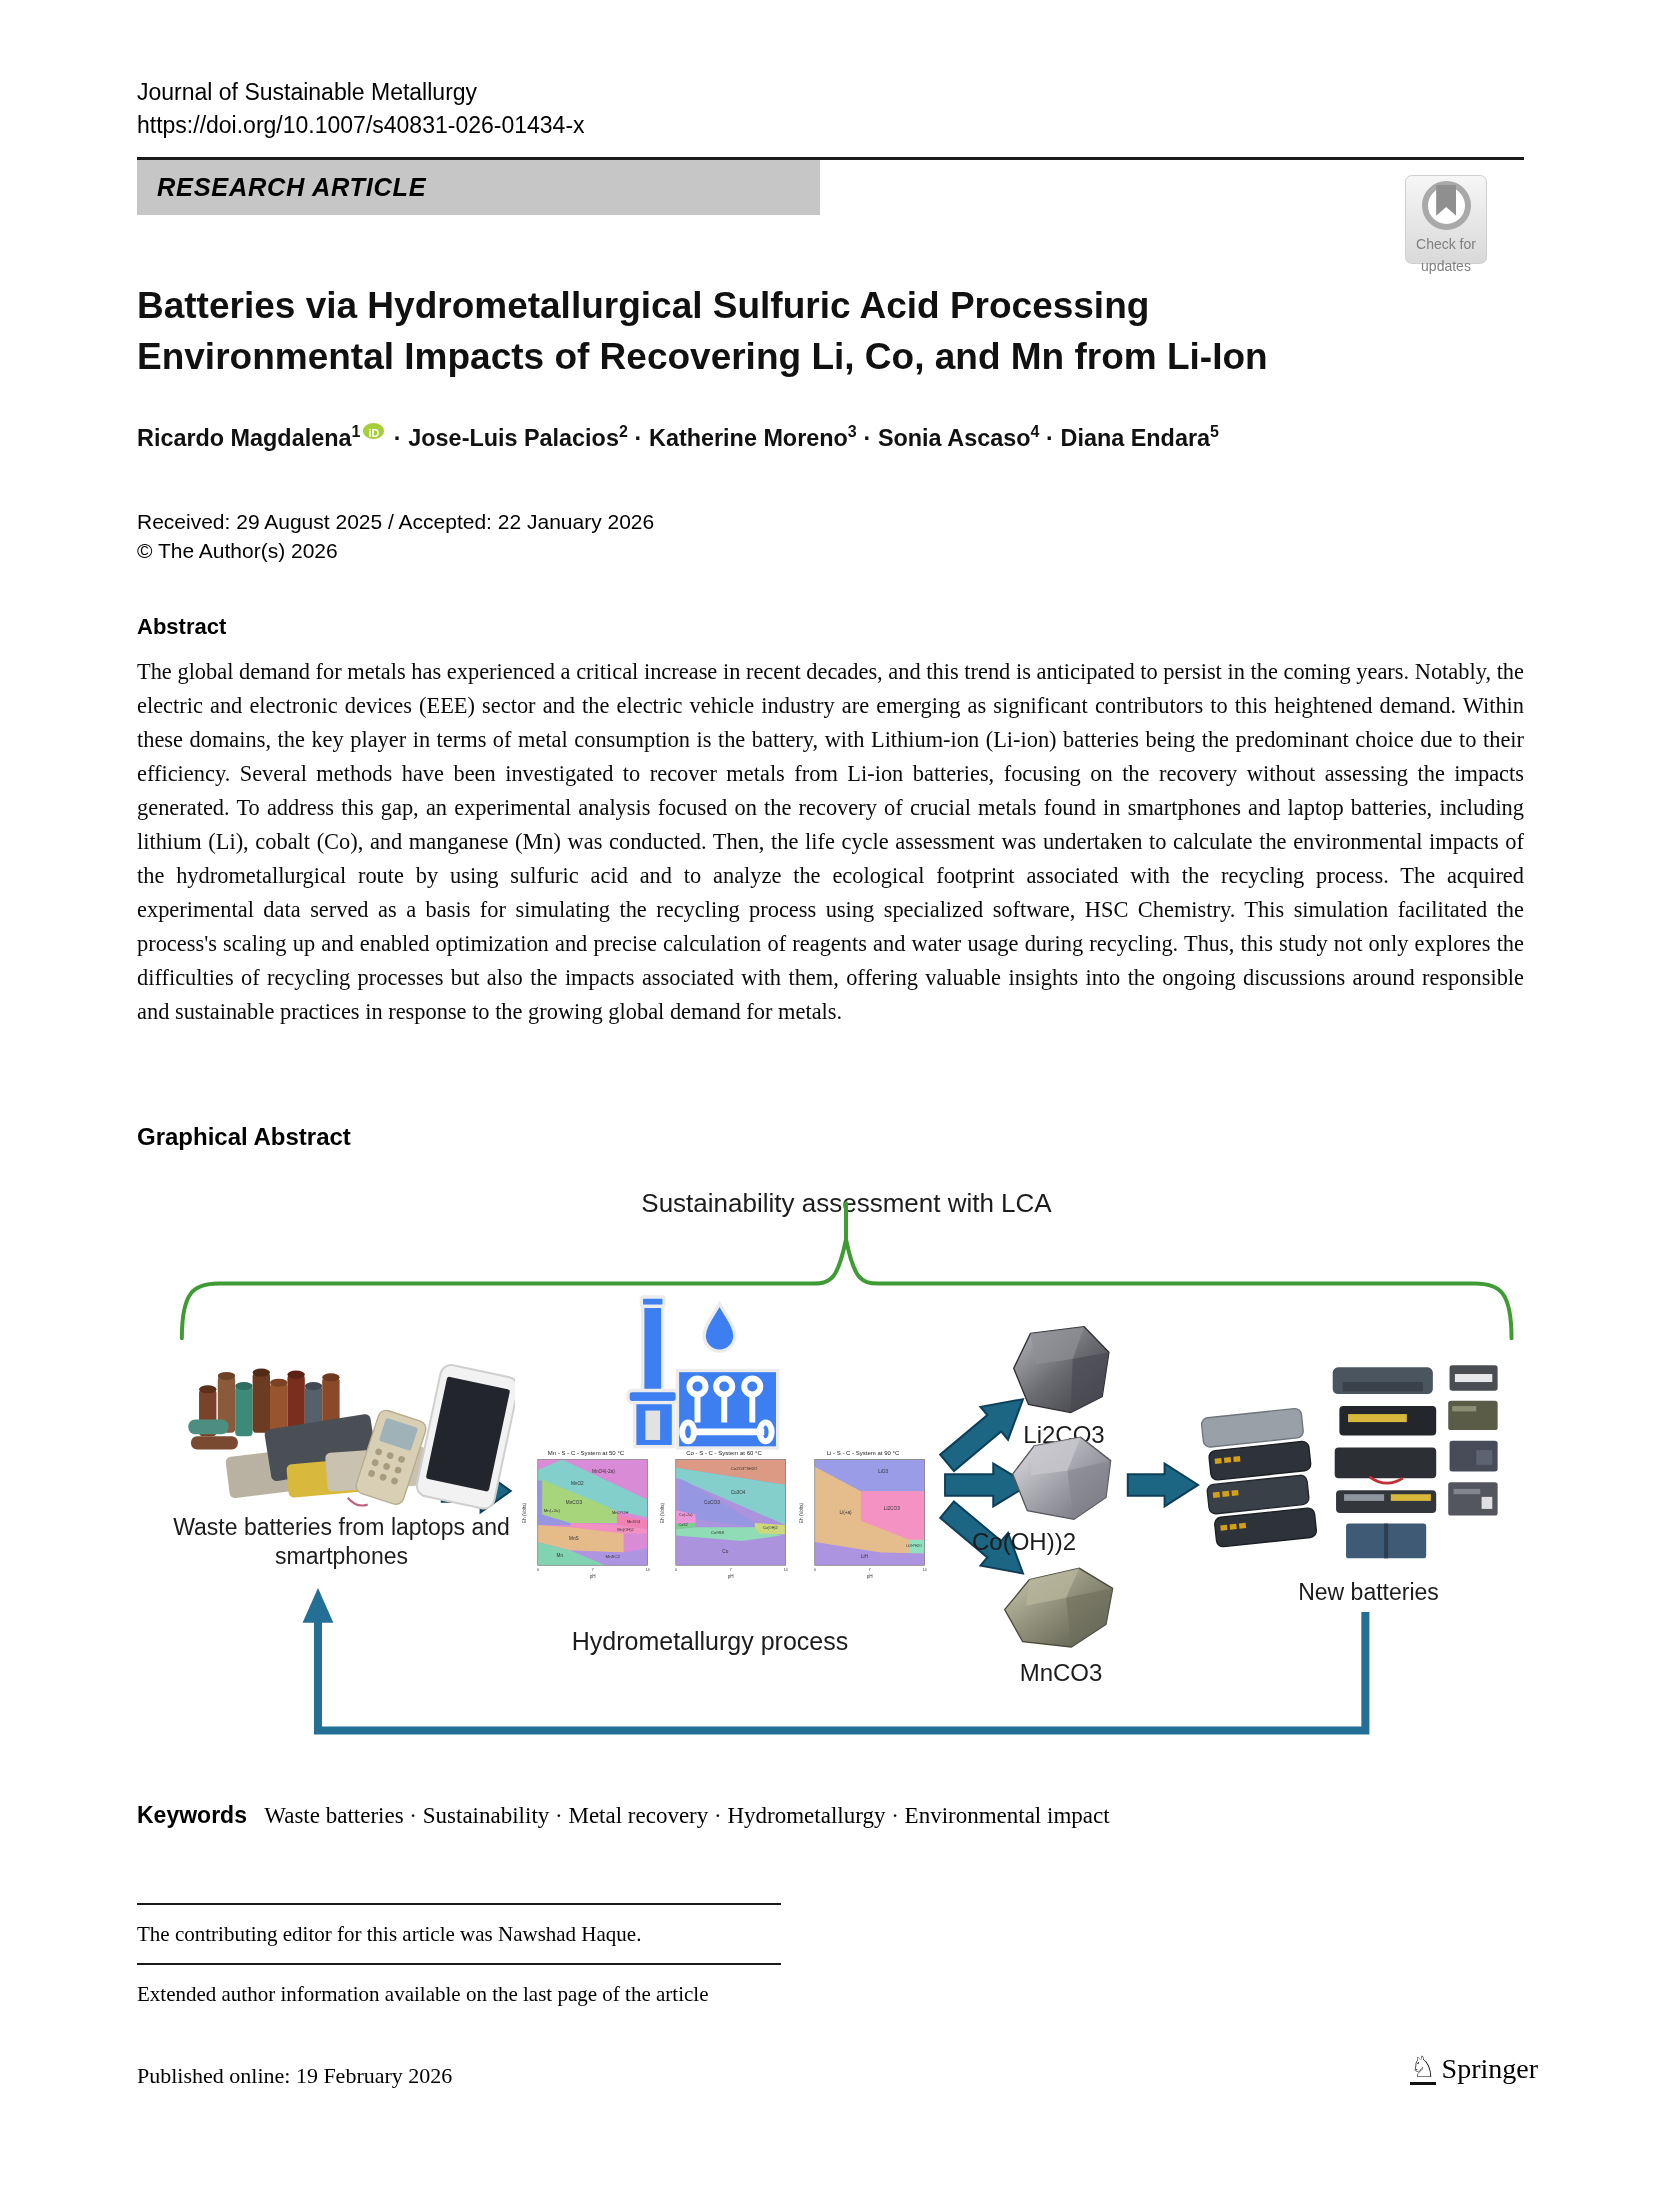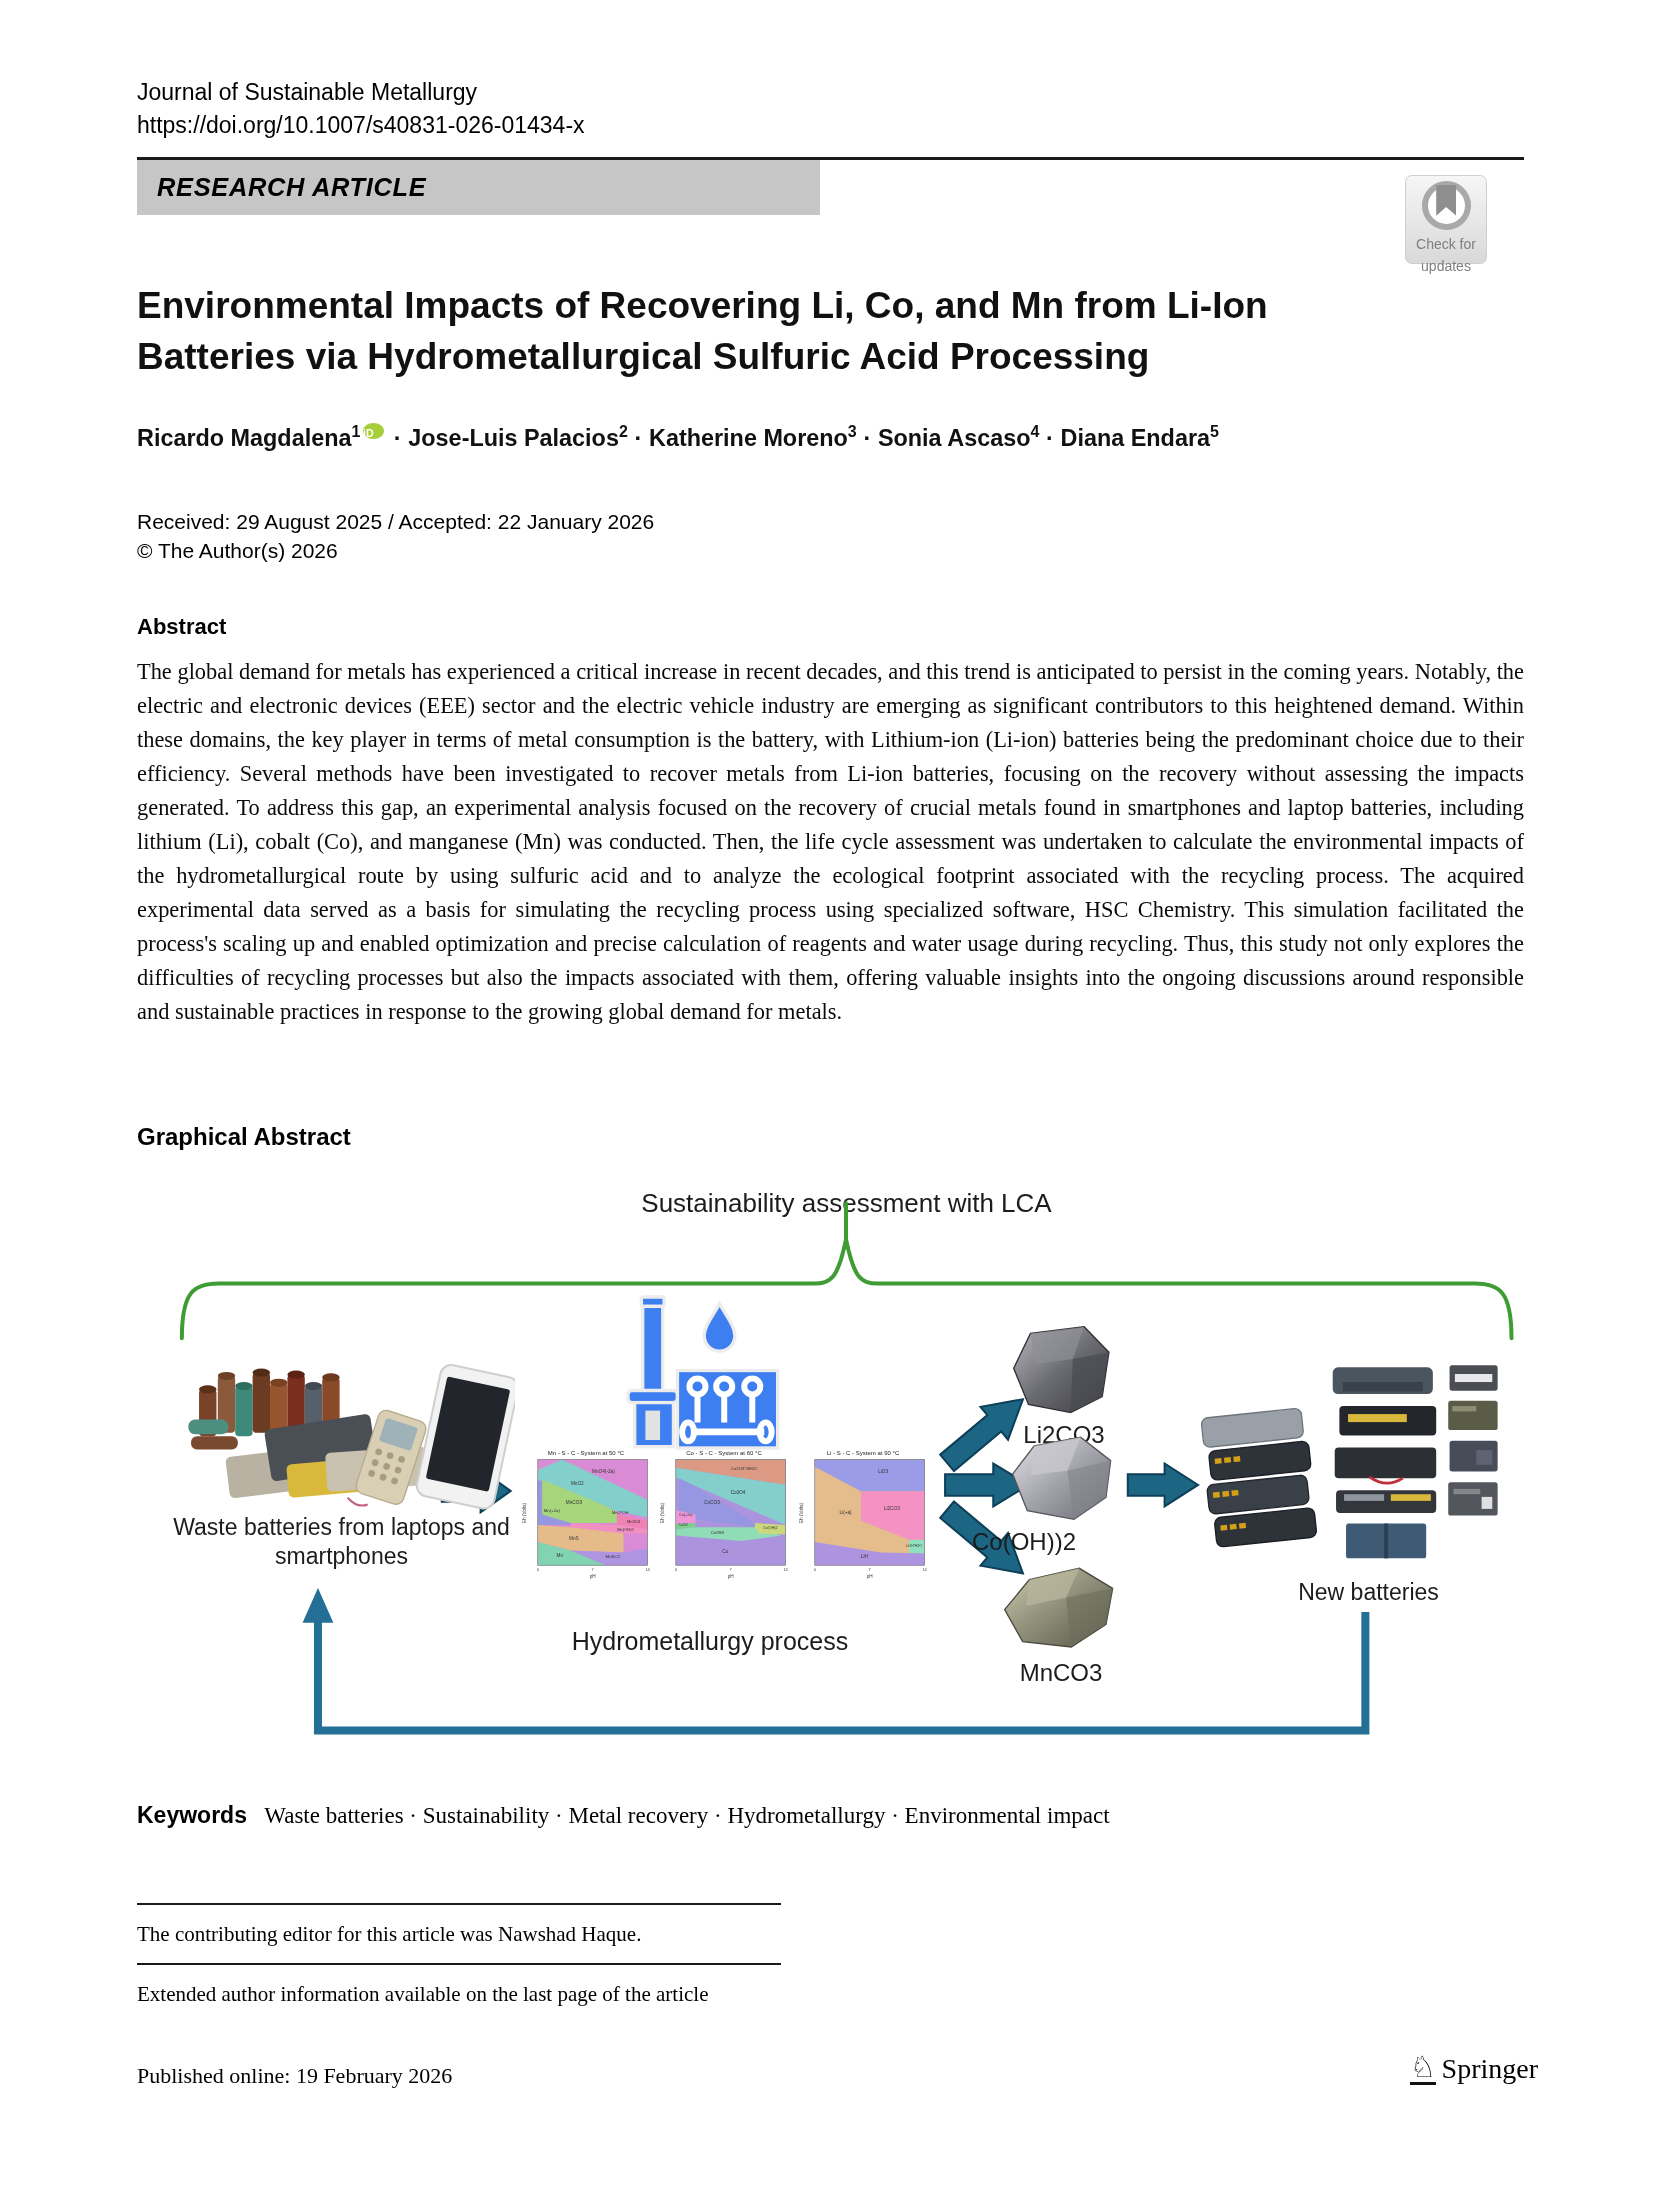--- a/index.html
+++ b/index.html
@@ -19,21 +19,21 @@
               margin:5.4px auto 1.3px auto;background:#fff;}
   .check-bm{position:absolute;left:8.7px;top:-2.7px;width:20px;height:31px;background:#8f8f8f;
             clip-path:polygon(0 0,100% 0,100% 100%,50% 72%,0 100%);}
   .check-txt{font-size:14px;color:#7f7f7f;line-height:16px;margin-top:6px;}
 
   
   .title{left:137px;top:280px;width:1272px;font-size:37px;font-weight:700;line-height:51px;color:#111;}
   .authors{left:137px;top:423px;width:1339px;font-size:23.4px;font-weight:700;color:#111;}
   .authors sup{font-size:16px;}
   .orcid{display:inline-block;width:21.4px;height:16px;border-radius:50%;background:#a6ce39;color:#fff;
-         font-size:10.7px;font-weight:700;line-height:21.4px;vertical-align:super;margin:0 2.7px;cursor:pointer;}
+         font-size:10.7px;font-weight:700;text-align:center;line-height:21.4px;vertical-align:super;margin:0 2.7px;cursor:pointer;}
   .sep{font-weight:700;padding:0 6.7px;}
   .dates{left:137px;top:507px;font-size:21px;line-height:29.4px;}
 
   
   .h-abstract{left:137px;top:614px;font-size:22px;font-weight:700;}
   .abstract-text{left:137px;top:655px;width:1387px;font-family:"Liberation Serif",serif;
                  font-size:22.4px;line-height:34px;text-align:justify;color:#0a0a0a;}
   .h-ga{left:137px;top:1123px;font-size:24px;font-weight:700;}
 
   
@@ -71,22 +71,22 @@
 
   <div class="abs check-badge">
     <div class="check-ring">
       <div class="check-bm"></div>
     </div>
     <div class="check-txt">Check for</div>
     <div class="check-txt">updates</div>
   </div>
 
   <div class="abs title">
+    <div>Batteries via Hydrometallurgical Sulfuric Acid Processing</div>
     <div>Environmental Impacts of Recovering Li, Co, and Mn from Li-Ion</div>
-    <div>Batteries via Hydrometallurgical Sulfuric Acid Processing</div>
   </div>
 
   <div class="abs authors">
     <span><span>Ricardo Magdalena</span><sup>1</sup></span><span class="orcid">iD</span><span class="sep">·</span><span><span>Jose-Luis Palacios</span><sup>2</sup></span><span class="sep">·</span><span><span>Katherine Moreno</span><sup>3</sup></span><span class="sep">·</span><span><span>Sonia Ascaso</span><sup>4</sup></span><span class="sep">·</span><span><span>Diana Endara</span><sup>5</sup></span>
   </div>
 
   <div class="abs dates">
     <div>Received: 29 August 2025 / Accepted: 22 January 2026</div>
     <div>© The Author(s) 2026</div>
   </div>

